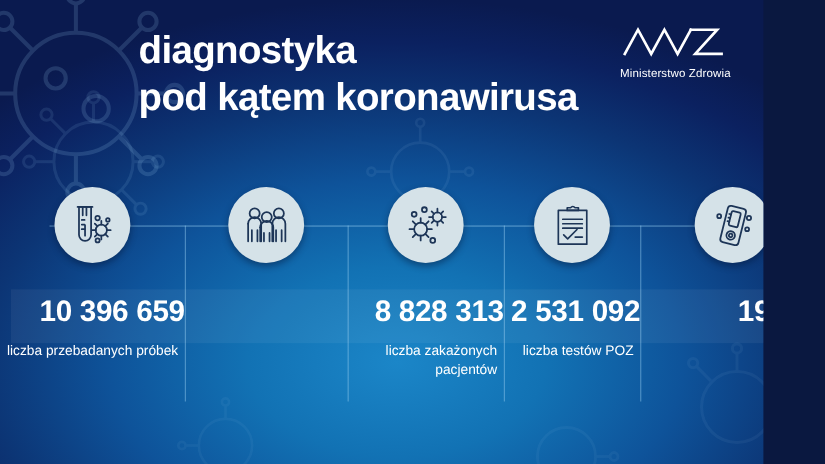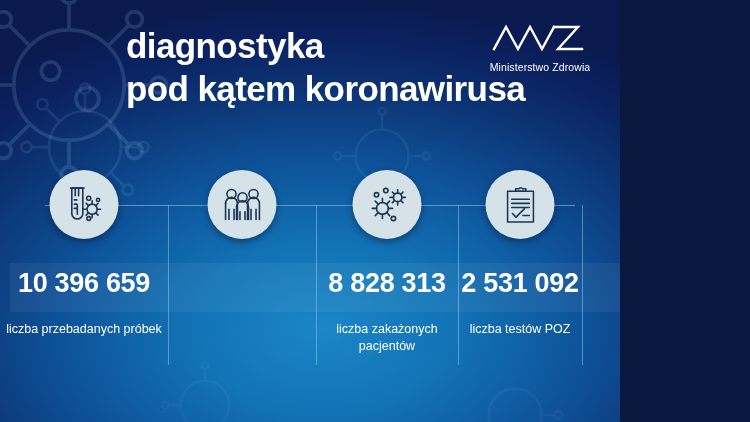--- a/index.html
+++ b/index.html
@@ -2,27 +2,28 @@
 <html><head>
 <meta charset="utf-8">
 <style>
   html, body {
     margin: 0;
     padding: 0;
     background: #0a1840;
   }
   #infographic {
     position: relative;
-    width: 620px;
+    width: 680px;
     height: 422px;
     overflow: hidden;
     font-family: "Liberation Sans", sans-serif;
     background:
       radial-gradient(ellipse 520px 330px at 52% 78%, #1b86c8 0%, #1272b4 26%, #0e539a 50%, #0c3575 72%, #0b2160 88%, #0a1a4f 100%),
       #0a1840;
+    padding-left: 14px;
   }
   
   .virus-deco {
     position: absolute;
     pointer-events: none;
   }
   .virus-deco svg { display: block; }
   .virus-deco.v1 { left: -46px; top: -30px; opacity: .16; }
   .virus-deco.v2 { left: 10px;  top: 72px;  opacity: .11; }
   .virus-deco.v3 { left: 322px; top: 96px;  opacity: .07; }
@@ -111,33 +112,33 @@
     display: flex;
     align-items: center;
     justify-content: center;
   }
   .icon-circle svg { display: block; }
   .value {
     position: absolute;
     top: 268px;
     left: 0;
     width: 100%;
-    text-align: center;
+    text-align: right;
     font-size: 27px;
     font-weight: bold;
     color: #ffffff;
     letter-spacing: -0.3px;
     white-space: nowrap;
   }
   .caption {
     position: absolute;
-    top: 321px;
+    top: 311px;
     left: 0;
     width: 100%;
-    text-align: center;
+    text-align: right;
     font-size: 12.5px;
     line-height: 1.35;
     color: #ffffff;
     padding: 0 6px;
     box-sizing: border-box;
   }
 </style>
 </head>
 <body>
 

